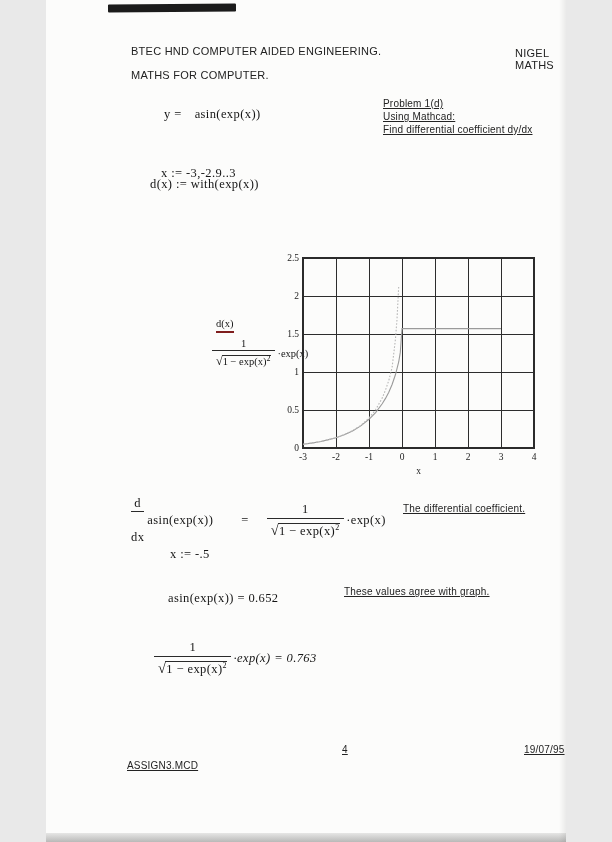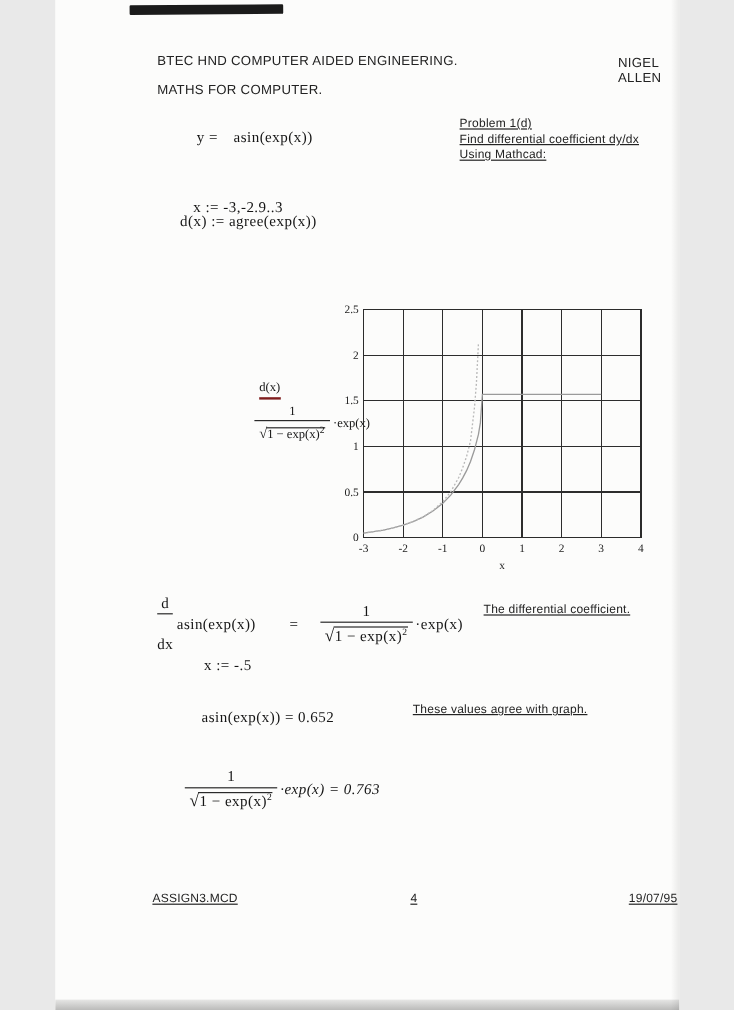--- a/index.html
+++ b/index.html
@@ -35,37 +35,37 @@
   .small-eq .frac .den{padding-top:2px;}
 </style>
 </head>
 <body>
 
 <div id="page">
 
   <div class="abs" id="artifact-top"></div>
 
   <div class="abs hdr" style="left:85px;top:45px;">BTEC HND COMPUTER AIDED ENGINEERING.</div>
-  <div class="abs hdr" style="left:469px;top:47px;">NIGEL ALLEN</div>
+  <div class="abs hdr" style="left:469px;top:47px;">NIGEL MATHS</div>
   <div class="abs hdr" style="left:85px;top:69px;">MATHS FOR COMPUTER.</div>
 
   <div class="abs serif eq eqrow" style="left:118px;top:107px;">
     <span>y =</span>
     <span style="margin-left:13px;">asin(exp(x))</span>
   </div>
 
   <div class="abs note" style="left:337px;top:97px;line-height:13px;">
     <div>Problem 1(d)</div>
+    <div>Using Mathcad:</div>
     <div>Find differential coefficient dy/dx</div>
-    <div>Using Mathcad:</div>
   </div>
 
   <div class="abs serif eq" style="left:115px;top:166px;">x := -3,-2.9..3</div>
 
-  <div class="abs serif eq" style="left:104px;top:177px;">d(x) := agree(exp(x))</div>
+  <div class="abs serif eq" style="left:104px;top:177px;">d(x) := with(exp(x))</div>
 
   <div class="abs serif small-eq trace-name" style="left:170px;top:318px;">d(x)</div>
   <div class="abs serif small-eq eqrow" style="left:166px;top:338px;">
     <span class="frac">
       <span class="num">1</span>
       <span class="den"><span class="sqrt-sym">√</span><span class="rad"><span>1 − exp(x)</span><sup class="exp">2</sup></span></span>
     </span>
     <span style="margin-left:2px;">·exp(x)</span>
   </div>
 
@@ -131,19 +131,19 @@
       <span class="num">1</span>
       <span class="den"><span class="sqrt-sym">√</span><span class="rad"><span>1 − exp(x)</span><sup class="exp">2</sup></span></span>
     </span>
     <span style="margin-left:2px;font-style:italic;">·exp(x) = 0.763</span>
   </div>
 
   <svg class="abs" style="left:542px;top:510px;" width="36" height="28">
     <path d="M3,7 C9,23 23,21 32,4" stroke="#9c9c9c" stroke-width="2" fill="none" opacity="0.75"></path>
   </svg>
 
-  <div class="abs note" style="left:81px;top:744px;">ASSIGN3.MCD</div>
+  <div class="abs note" style="left:81px;top:760px;">ASSIGN3.MCD</div>
   <div class="abs note" style="left:296px;top:744px;">4</div>
   <div class="abs note" style="left:478px;top:744px;">19/07/95</div>
 
   <div class="abs" id="bottom-band"></div>
   <div class="abs" id="right-shade"></div>
 </div>
 
 </body></html>

